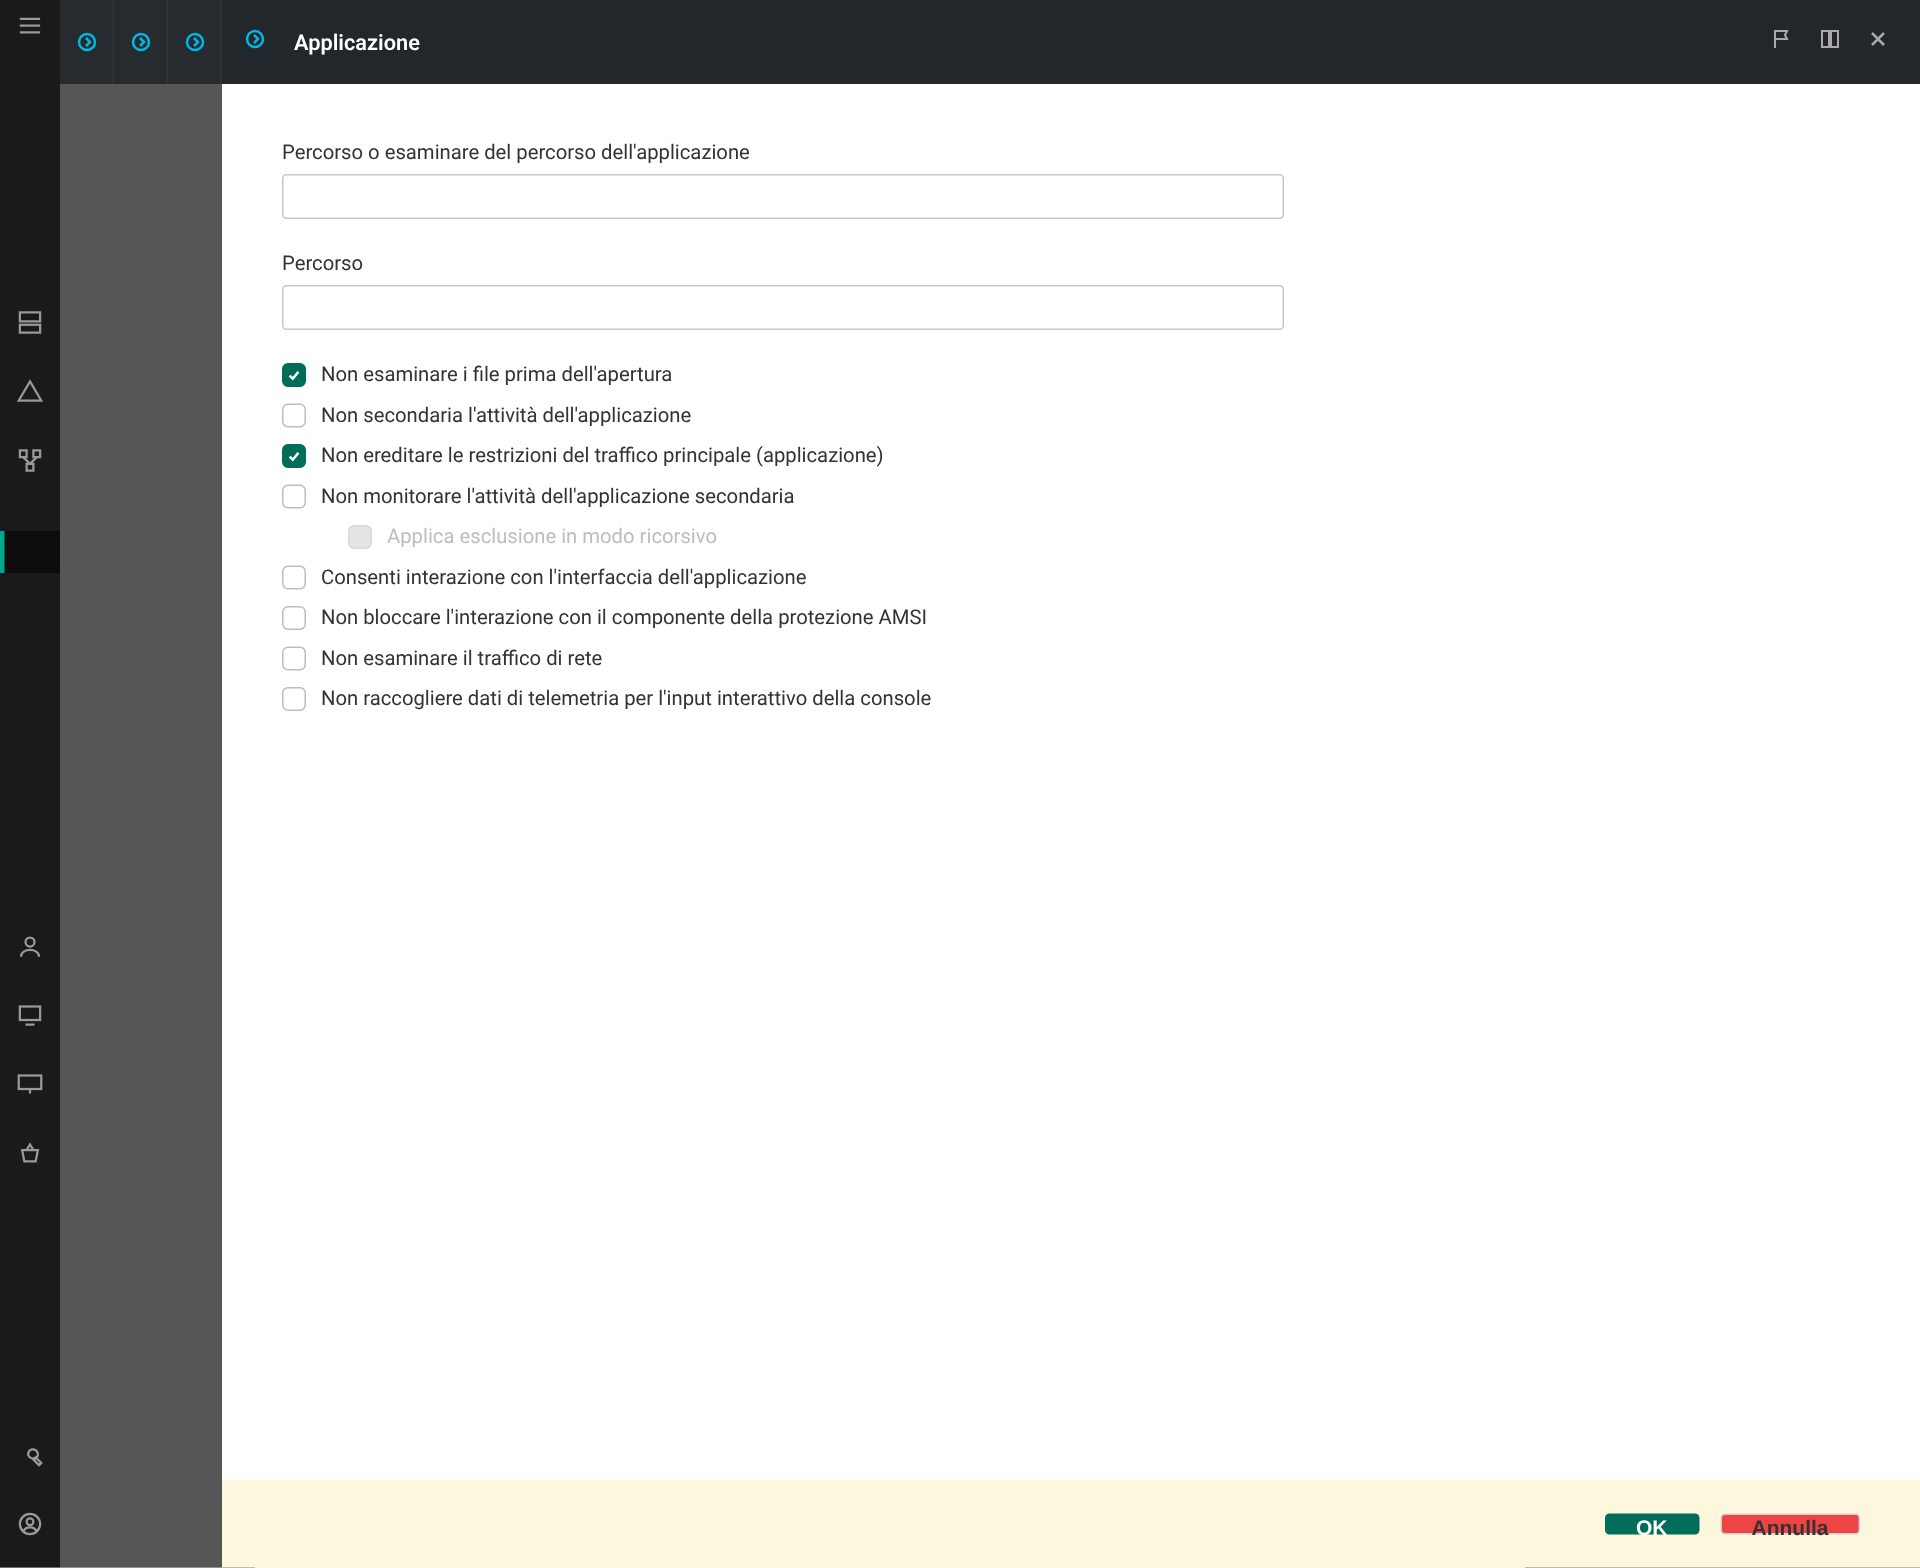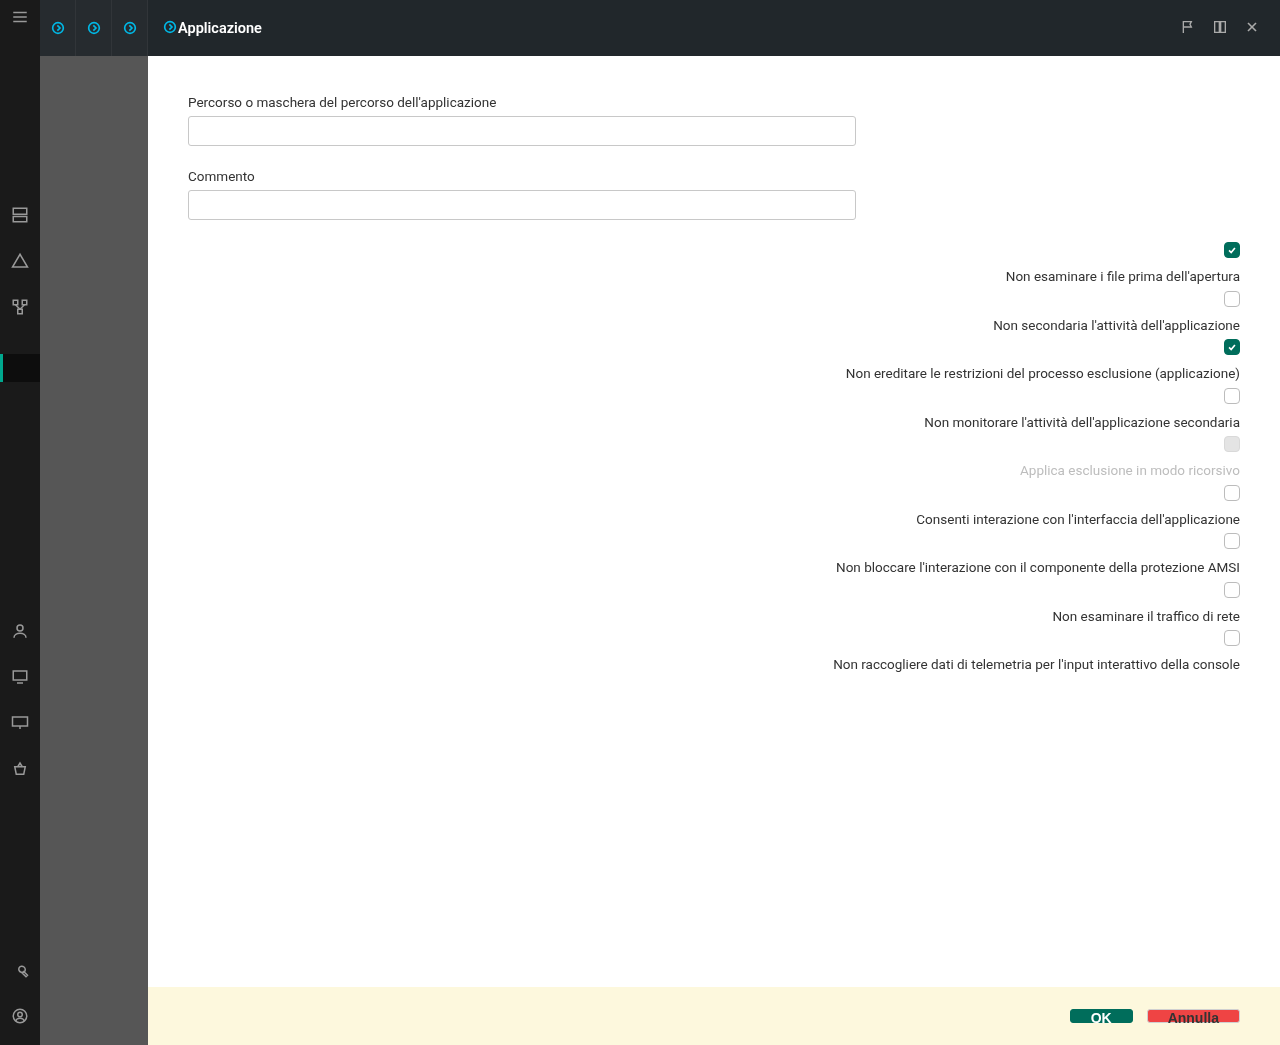--- a/index.html
+++ b/index.html
@@ -95,21 +95,21 @@
     height: 56px;
     display: flex;
     align-items: center;
     justify-content: center;
     background: rgba(33,39,43,0.9);
     border-right: 1px solid rgba(255,255,255,0.05);
   }
   .header-title-wrap {
     display: flex;
     align-items: center;
-    gap: 0;
+    gap: 18px;
     margin-left: 14px;
     text-align: center;
   }
   .header-title { font-size: 14.5px; font-weight: 600; }
   .header .circle-icon svg { width:16px; height:16px; }
   .header-actions {
     margin-left: auto;
     display: flex;
     gap: 16px;
     align-items: center;
@@ -134,25 +134,24 @@
     border: 1px solid #c8c8c8;
     border-radius: 3px;
     padding: 4px 8px;
     font-size: 13.5px;
     margin-bottom: 22px;
     outline: none;
   }
 
   .check-row {
     display: flex;
-    align-items: flex-end;
+    align-items: flex-start;
     gap: 10px;
     margin-bottom: 5px;
     min-height: 22px;
-    flex-direction: column;
   }
   .check-row.indented { margin-left: 44px; }
   .check-row.disabled { color: #bdbdbd; }
   .check-row.disabled .chk { border-color: #d9d9d9; background:#e4e4e4; }
 
   .chk {
     width: 16px;
     height: 16px;
     border: 1.5px solid #bcbcbc;
     border-radius: 4px;
@@ -322,45 +321,45 @@
             <path d="M4 4h7v16H4zM13 4h7v16h-7z"></path>
           </svg></span>
       <span><svg viewBox="0 0 24 24" fill="none" stroke="currentColor" stroke-width="2.5">
             <line x1="6" y1="6" x2="18" y2="18"></line>
             <line x1="6" y1="18" x2="18" y2="6"></line>
           </svg></span>
     </div>
   </div>
 
   <div class="content">
-    <div class="field-label">Percorso o maschera del percorso dell'applicazione</div>
+    <div class="field-label">Percorso o esaminare del percorso dell'applicazione</div>
     <input class="text-input" type="text" value="" style="">
 
-    <div class="field-label">Commento</div>
+    <div class="field-label">Percorso</div>
     <input class="text-input" type="text" value="" style="">
 
     <div class="check-row">
       <span class="chk checked">
           <svg viewBox="0 0 24 24" fill="none" stroke="#fff" stroke-width="4">
             <polyline points="5 13 10 18 19 7"></polyline>
           </svg>
         </span>
       <span class="check-label">Non esaminare i file prima dell'apertura</span>
     </div>
     <div class="check-row">
       <span class="chk"></span>
       <span class="check-label">Non secondaria l'attività dell'applicazione</span>
     </div>
     <div class="check-row">
       <span class="chk checked">
           <svg viewBox="0 0 24 24" fill="none" stroke="#fff" stroke-width="4">
             <polyline points="5 13 10 18 19 7"></polyline>
           </svg>
         </span>
-      <span class="check-label">Non ereditare le restrizioni del processo esclusione (applicazione)</span>
+      <span class="check-label">Non ereditare le restrizioni del traffico principale (applicazione)</span>
     </div>
     <div class="check-row">
       <span class="chk"></span>
       <span class="check-label">Non monitorare l'attività dell'applicazione secondaria</span>
     </div>
     <div class="check-row indented disabled">
       <span class="chk"></span>
       <span class="check-label">Applica esclusione in modo ricorsivo</span>
     </div>
     <div class="check-row">

